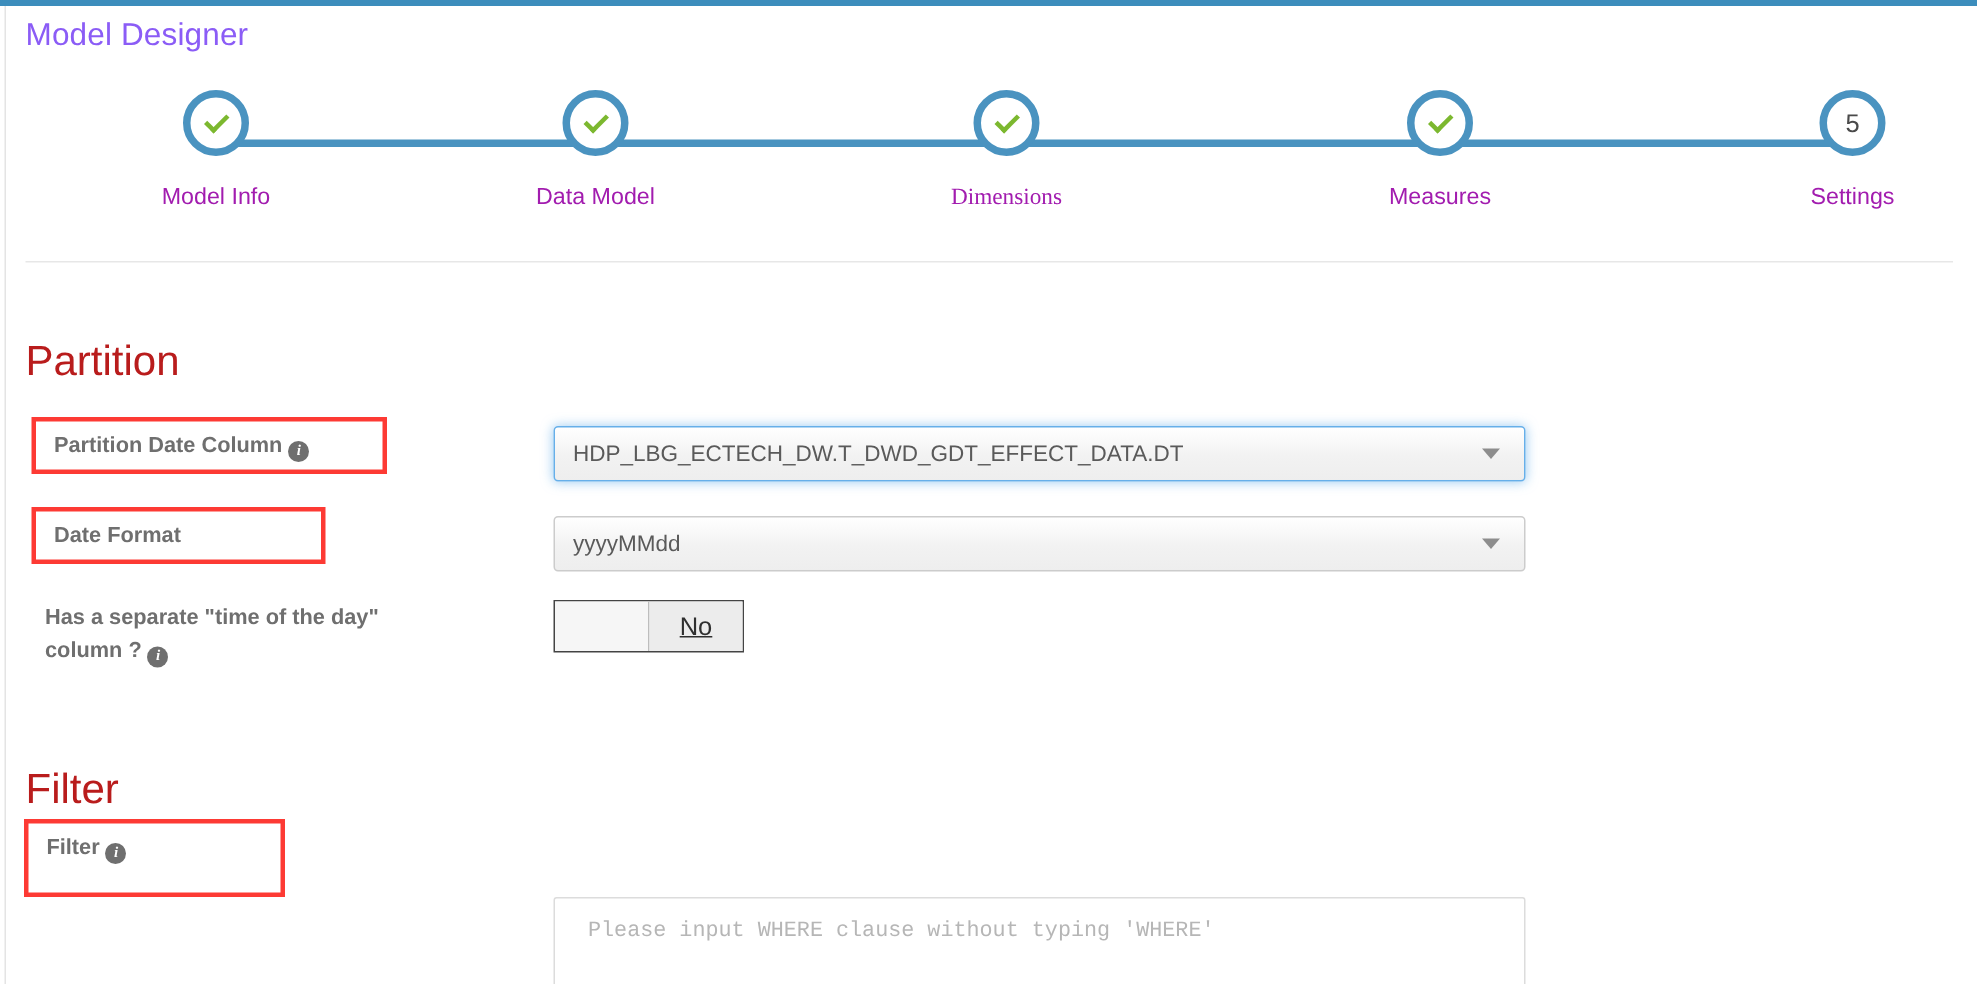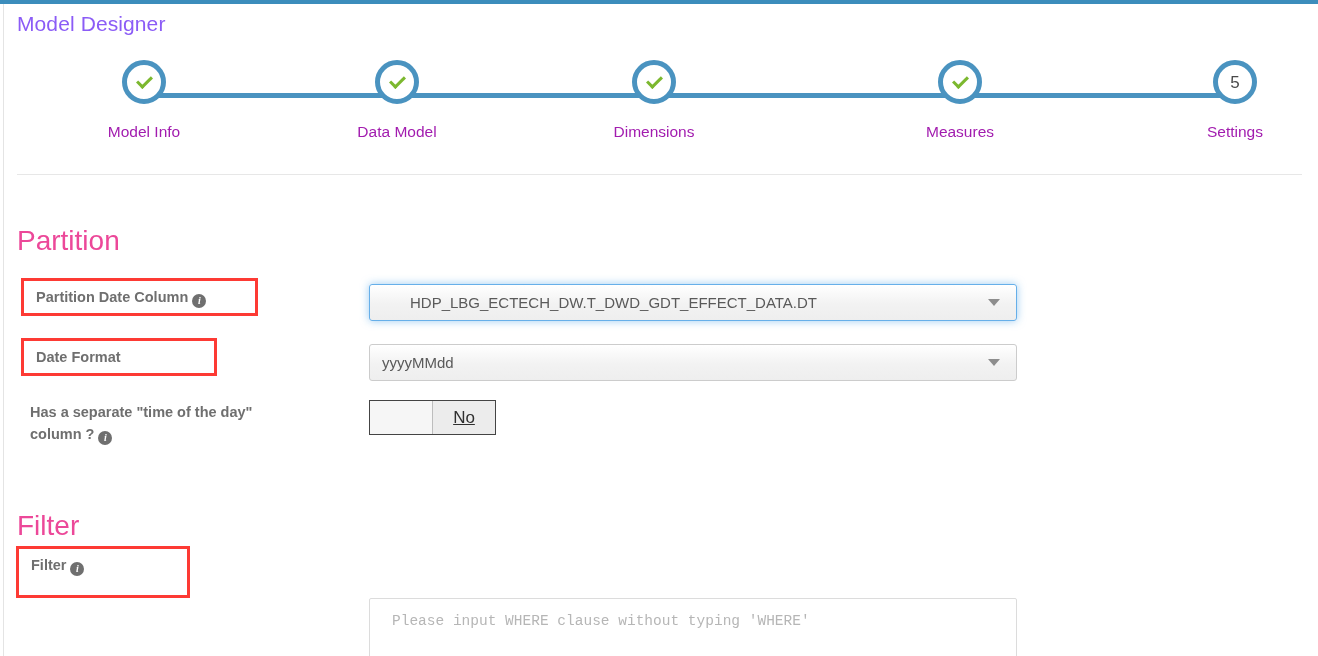--- a/index.html
+++ b/index.html
@@ -84,21 +84,21 @@
   .divider {
     position: absolute; left: 17px; top: 174px;
     width: 1285px; height: 1px;
     background: #e7e7e7;
   }
 
   
   .section-head {
     position: absolute; left: 17px;
     font-size: 28px; font-weight: 400;
-    color: #ec4899;
+    color: #b91c1c;
     white-space: nowrap;
   }
   #partition-head { top: 225px; }
   #filter-head    { top: 510px; }
 
   .field-label {
     position: absolute;
     font-size: 14.5px; font-weight: bold;
     color: #6f6f6f;
     line-height: 22px;
@@ -215,21 +215,21 @@
       <div class="step-label">Model Info</div>
     </div>
 
     <div class="step" style="left:337px;">
       <div class="step-circle">
         <span class="check"></span>
       </div>
       <div class="step-label">Data Model</div>
     </div>
 
-    <div class="step" style="left:594px;">
+    <div class="step" style="left:611px;font-family:Liberation Serif, serif;">
       <div class="step-circle">
         <span class="check"></span>
       </div>
       <div class="step-label">Dimensions</div>
     </div>
 
     <div class="step" style="left:900px;">
       <div class="step-circle">
         <span class="check"></span>
       </div>
@@ -245,21 +245,21 @@
   </div>
 
   <div class="divider"></div>
 
   <div class="section-head" id="partition-head">Partition</div>
 
   <div class="field-label hl" style="left:21px; top:278px; width:237px;">
     <span>Partition Date Column</span><span class="info-icon">i</span>
   </div>
 
-  <div class="select-box focused" style="left:369px; top:284px;padding-left:28px;">
+  <div class="select-box focused" style="left:369px; top:284px;">
     <span class="select-text">HDP_LBG_ECTECH_DW.T_DWD_GDT_EFFECT_DATA.DT</span>
     <span class="caret"></span>
   </div>
 
   <div class="field-label hl" style="left:21px; top:338px; width:196px;">
     <span>Date Format</span>
   </div>
 
   <div class="select-box" style="left:369px; top:344px;">
     <span class="select-text">yyyyMMdd</span>

